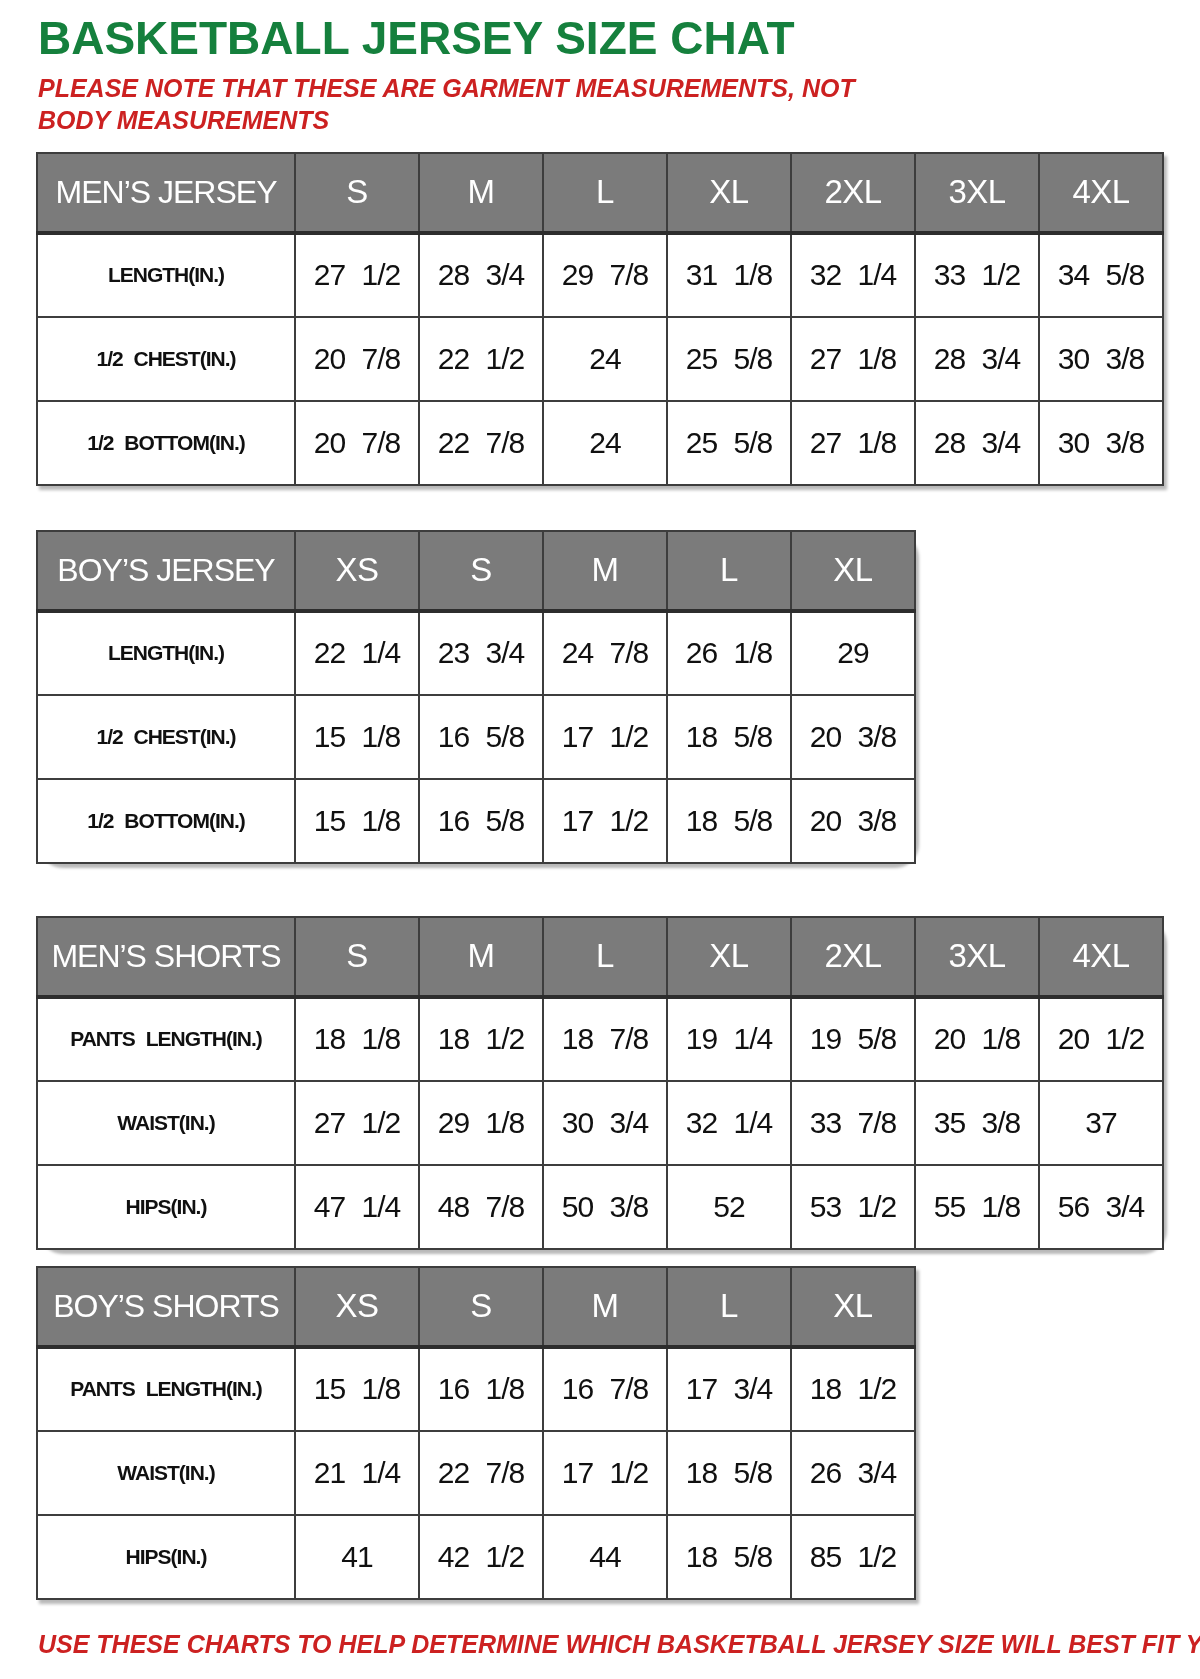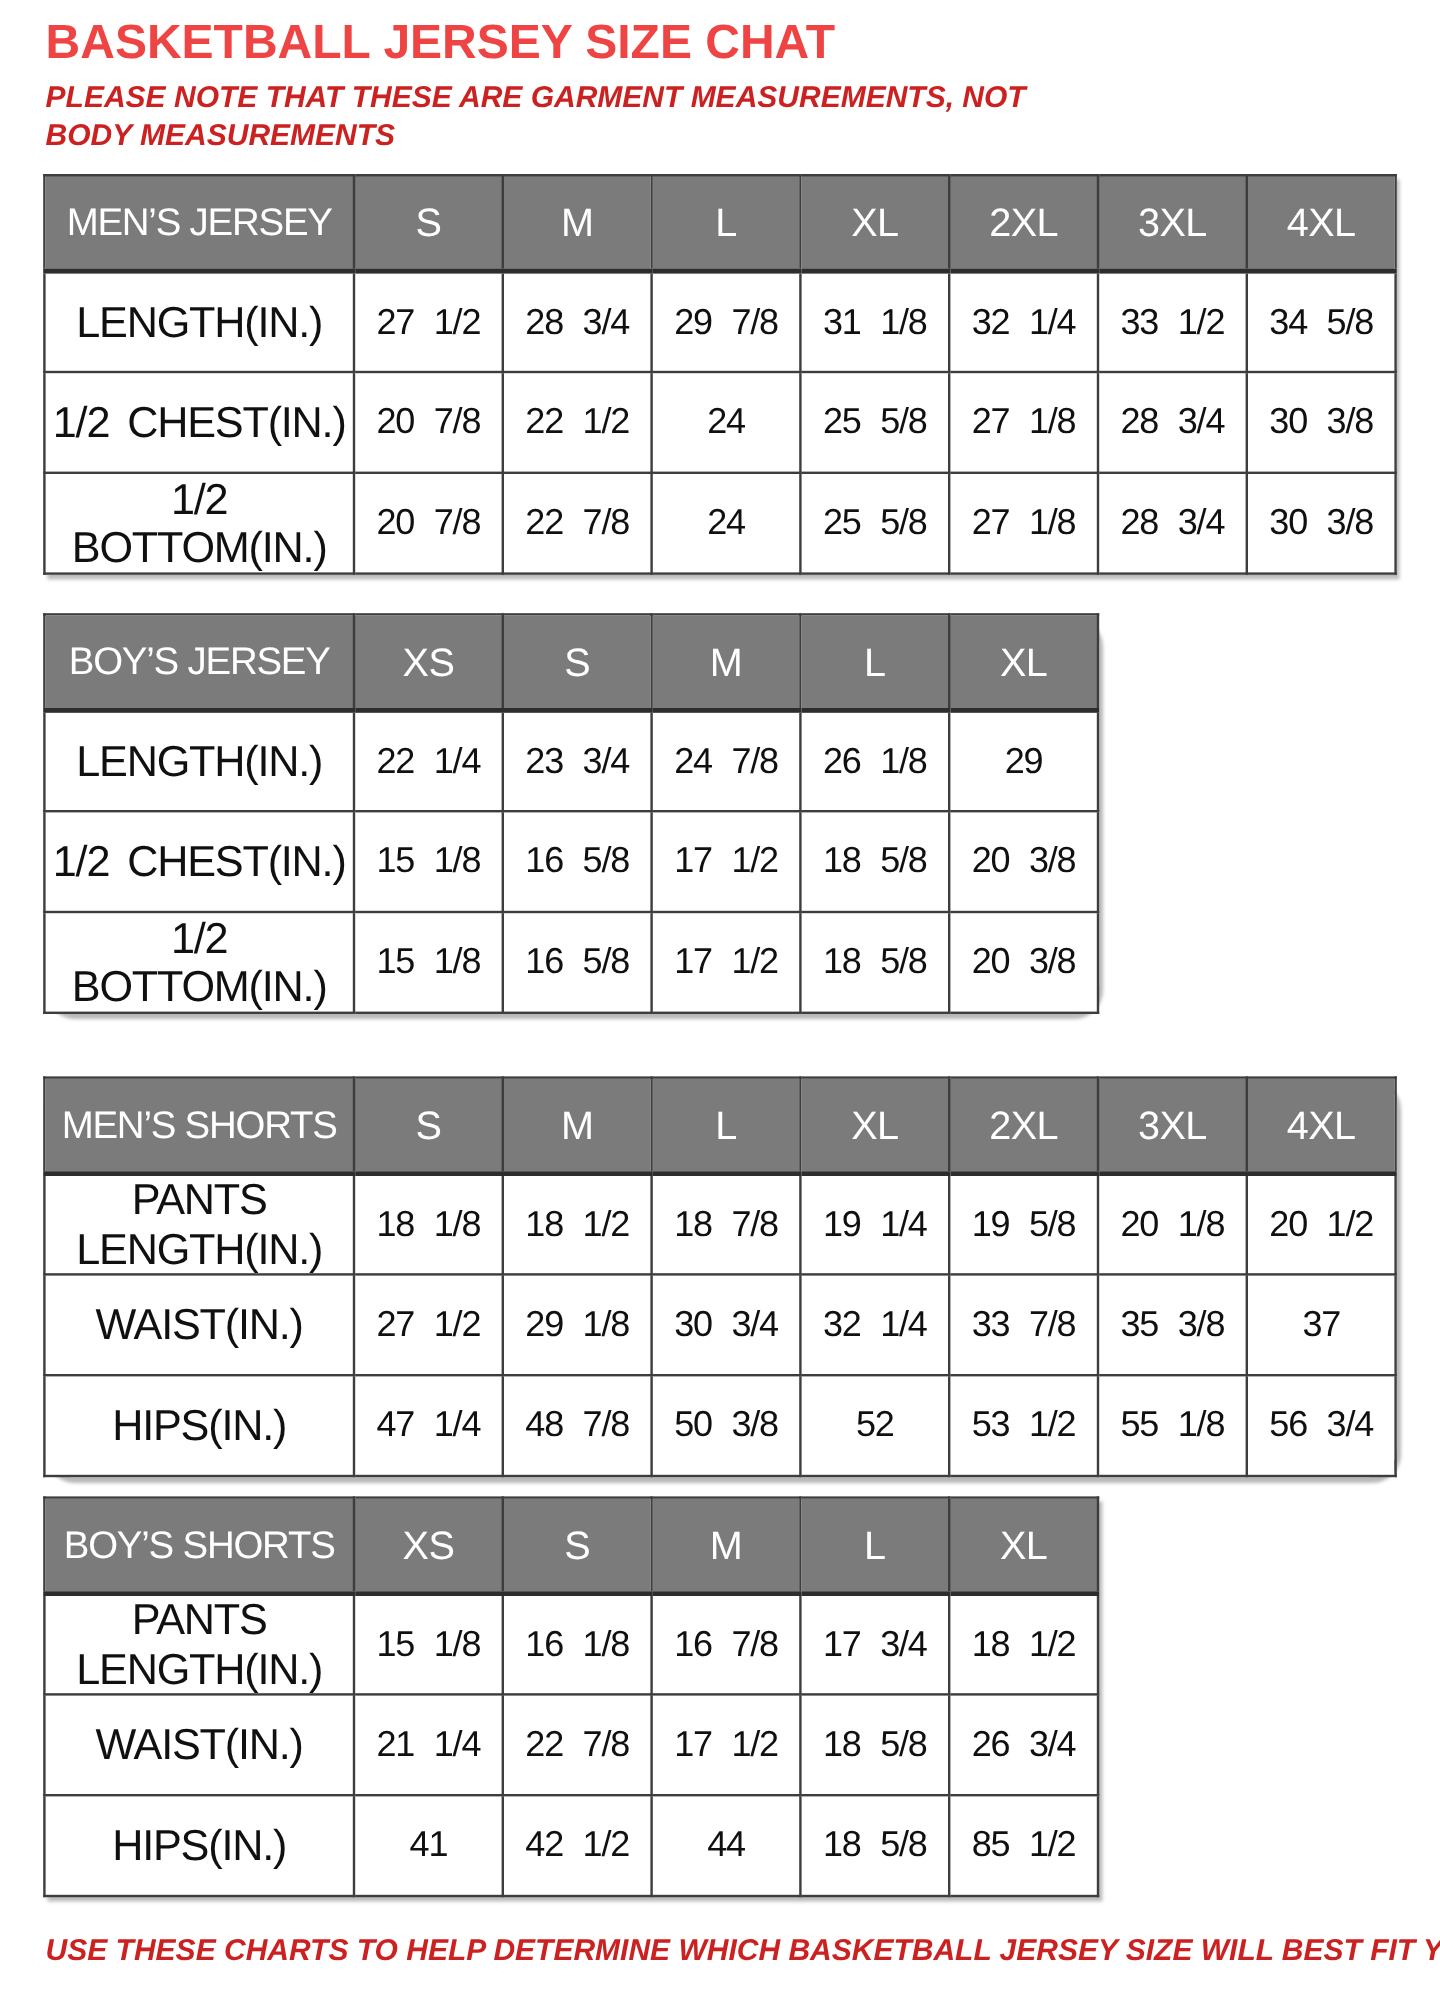--- a/index.html
+++ b/index.html
@@ -10,24 +10,24 @@
     width: 1200px;
     height: 1679px;
     overflow: hidden;
     font-family: "Liberation Sans", sans-serif;
     font-stretch: condensed;
   }
   .content { padding: 14px 0 0 36px; }
 
   h1.page-title {
     margin: 0 0 8px 2px;
-    font-size: 40px;
+    font-size: 46px;
     line-height: 1.08;
     font-weight: bold;
-    color: #ef4444;
+    color: #15803d;
     letter-spacing: 0px;
     white-space: nowrap;
   }
   .note {
     color: #cc2121;
     font-weight: bold;
     font-size: 25px;
     line-height: 1.28;
     letter-spacing: 0px;
     font-style: italic;
@@ -57,36 +57,36 @@
     border-bottom: 4px solid #2d2d2d;
     letter-spacing: -0.5px;
   }
   table.size-table thead th.corner-cell {
     font-size: 32px;
     letter-spacing: -1px;
   }
   table.size-table tbody th {
     background: #ffffff;
     color: #101010;
-    font-weight: normal;
-    font-size: 36px;
+    font-weight: bold;
+    font-size: 21px;
     height: 84px;
     line-height: 1.12;
     letter-spacing: -1px;
     word-spacing: 6px;
   }
   table.size-table tbody td {
     background: #ffffff;
     color: #101010;
     font-size: 30px;
     font-weight: normal;
     letter-spacing: -1px;
     word-spacing: 9px;
   }
-  #tables table:nth-of-type(1) { margin-bottom: 32px; padding-left: 41px; }
+  #tables table:nth-of-type(1) { margin-bottom: 44px; padding-left: 41px; }
   #tables table:nth-of-type(2) { margin-bottom: 52px; }
   #tables table:nth-of-type(3) { margin-bottom: 16px; border-radius: 24px; }
   #tables table:nth-of-type(4) { margin-bottom: 13px; }
 </style>
 </head>
 <body>
 
 <div class="content">
   <h1 class="page-title">BASKETBALL JERSEY SIZE CHAT</h1>
   <p class="note top">PLEASE NOTE THAT THESE ARE GARMENT MEASUREMENTS, NOT BODY MEASUREMENTS</p>

